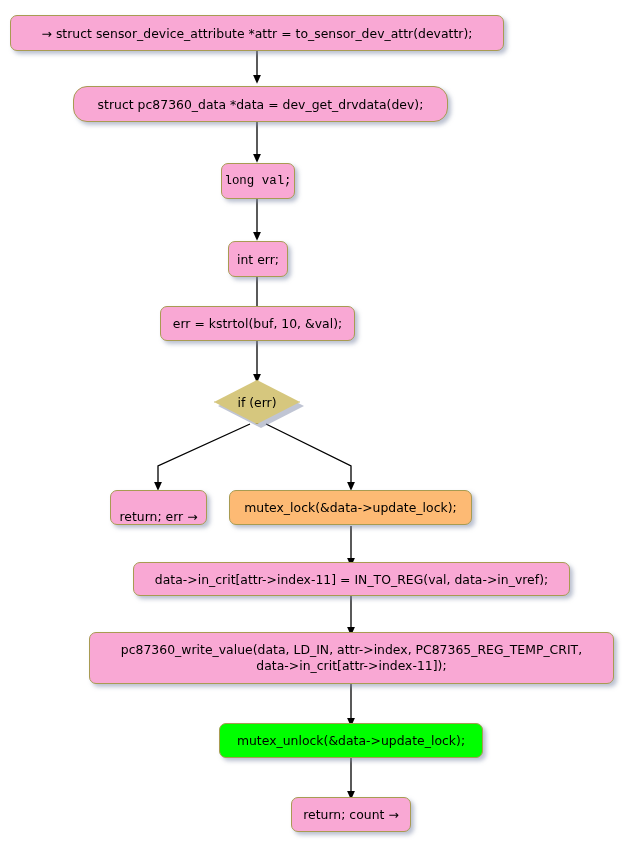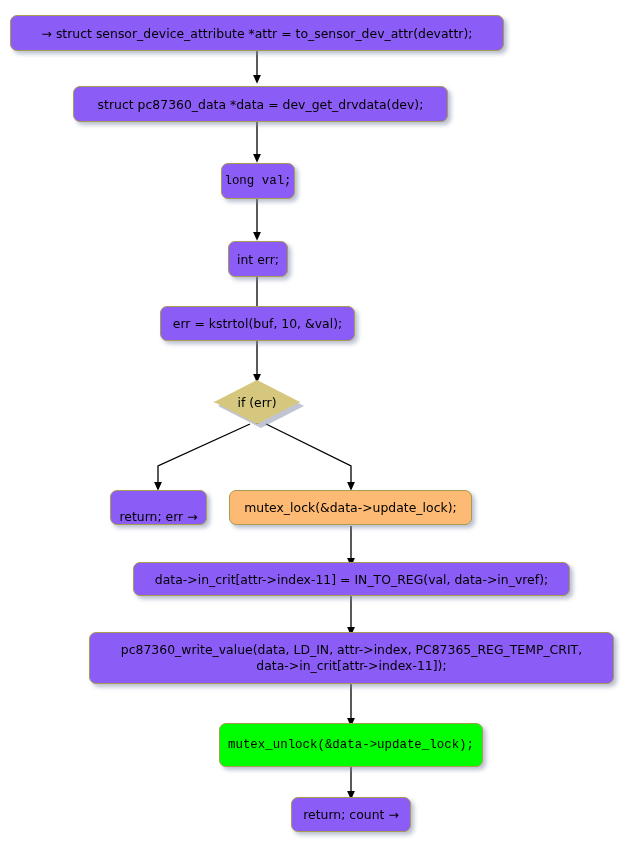--- a/index.html
+++ b/index.html
@@ -29,21 +29,21 @@
   }
   .node {
     position: absolute;
     box-sizing: border-box;
     display: flex;
     align-items: center;
     justify-content: center;
     text-align: center;
     border: 1px solid #A89B52;
     border-radius: 7px;
-    background: #8b5cf6;
+    background: #f9a8d4;
     color: #000000;
     font-size: 12.4px;
     line-height: 15px;
     letter-spacing: 0.02px;
     box-shadow: 3px 3px 4px rgba(130,140,170,0.55);
     white-space: pre;
     padding: 0 9px;
   }
   .node.red {
     background: #fdba74;
@@ -118,21 +118,21 @@
 
     <line x1="351" y1="684" x2="351" y2="722" stroke="#000000" stroke-width="1.3" marker-end="url(#arrow)"></line>
 
     <line x1="351" y1="757" x2="351" y2="795" stroke="#000000" stroke-width="1.3" marker-end="url(#arrow)"></line>
   </svg>
 
   <div class="node" style="left:10px; top:15px; width:494px; height:36px;">
     <span>→ struct sensor_device_attribute *attr = to_sensor_dev_attr(devattr);</span>
   </div>
 
-  <div class="node" style="left:73px; top:86px; width:375px; height:36px;">
+  <div class="node" style="left:73px; top:86px; width:375px; height:36px;border-radius:14px;">
     <span>struct pc87360_data *data = dev_get_drvdata(dev);</span>
   </div>
 
   <div class="node" style="left:221px; top:163px; width:74px; height:36px;font-family:Liberation Mono, monospace;">
     <span>long val;</span>
   </div>
 
   <div class="node" style="left:228px; top:241px; width:60px; height:36px;">
     <span>int err;</span>
   </div>
@@ -155,21 +155,21 @@
 
   <div class="node" style="left:133px; top:562px; width:437px; height:34px;">
     <span>data-&gt;in_crit[attr-&gt;index-11] = IN_TO_REG(val, data-&gt;in_vref);</span>
   </div>
 
   <div class="node multiline" style="left:89px; top:632px; width:525px; height:52px;">
     <span class="multiline">pc87360_write_value(data, LD_IN, attr-&gt;index, PC87365_REG_TEMP_CRIT,
 data-&gt;in_crit[attr-&gt;index-11]);</span>
   </div>
 
-  <div class="node green" style="left:219px; top:723px; width:264px; height:44px;font-family:Liberation Mono, monospace;">
+  <div class="node green" style="left:219px; top:723px; width:264px; height:35px;">
     <span>mutex_unlock(&amp;data-&gt;update_lock);</span>
   </div>
 
   <div class="node" style="left:291px; top:797px; width:120px; height:35px;">
     <span>return; count →</span>
   </div>
 
 </div>
 
 </body></html>

